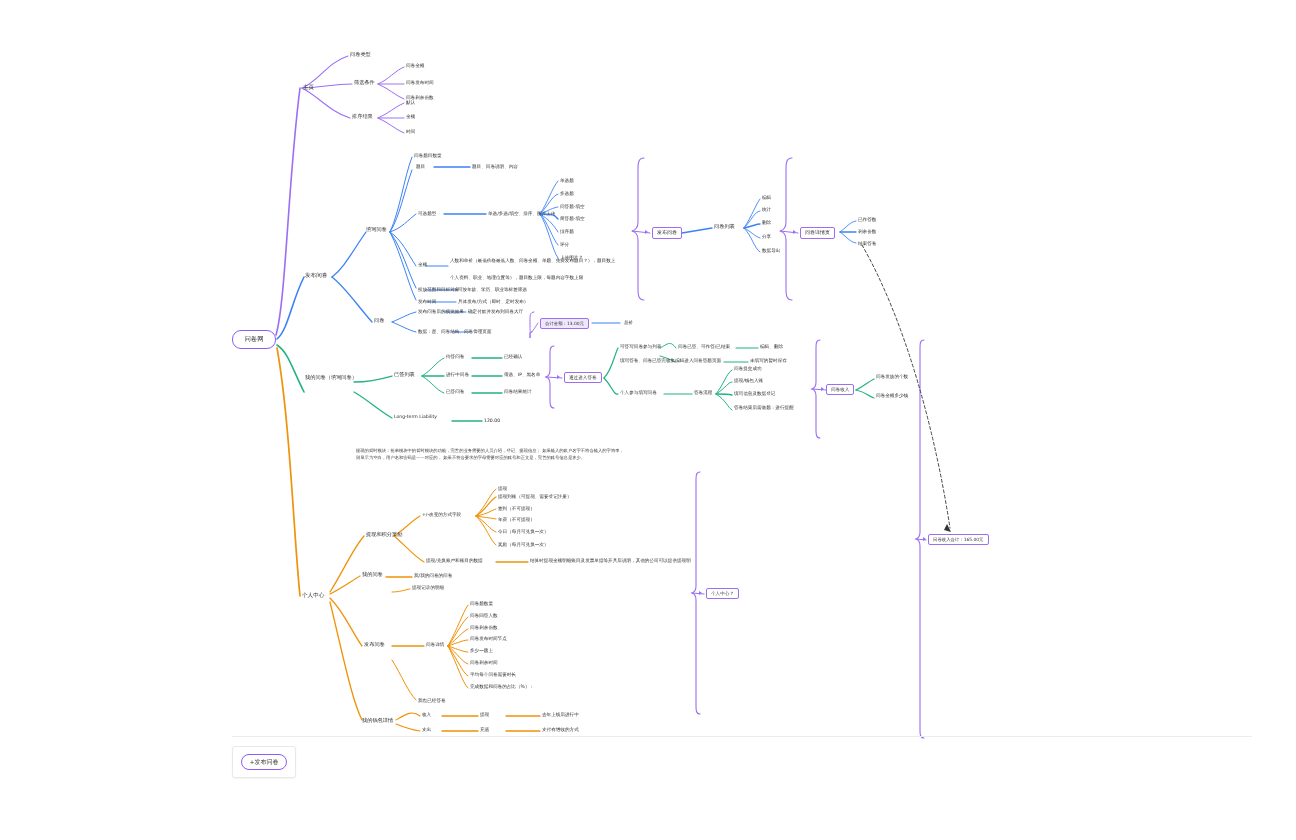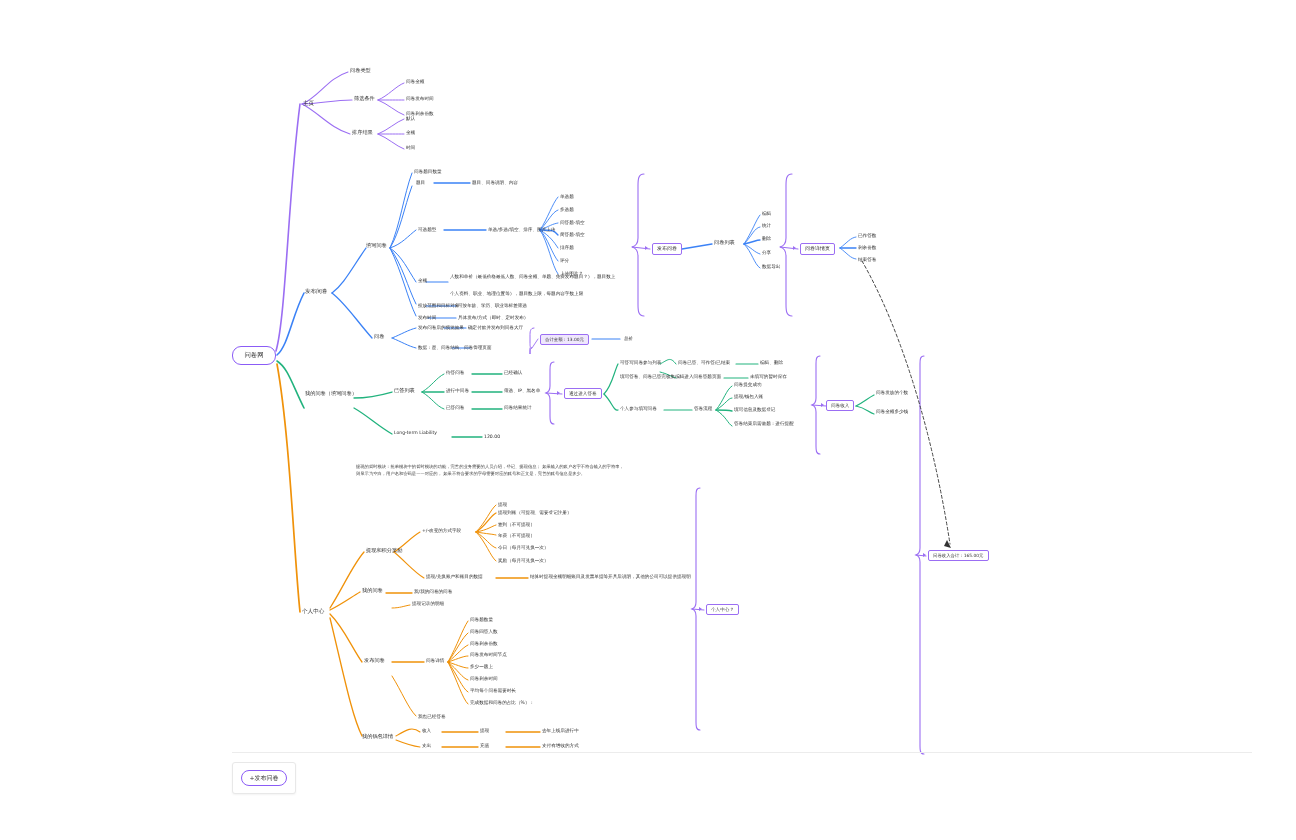--- a/index.html
+++ b/index.html
@@ -1,18 +1,18 @@
 <!DOCTYPE html>
 <html><head>
 <meta charset="utf-8">
 <style>
   html,body{margin:0;padding:0;background:#ffffff;}
   body{width:1296px;height:840px;position:relative;overflow:hidden;
        font-family:"DejaVu Sans","Liberation Sans",sans-serif;color:#2b2b2b;}
-  #canvas{position:absolute;left:0;top:16px;width:1296px;height:604px;}
+  #canvas{position:absolute;left:0;top:0;width:1296px;height:604px;}
   svg.links{position:absolute;left:0;top:0;width:1296px;height:840px;pointer-events:none;}
   .node{position:absolute;white-space:nowrap;line-height:1.15;}
   .t4{font-size:4.6px;}
   .t5{font-size:5.2px;}
   .t55{font-size:5.6px;}
   .root{
     left:232px;top:330px;width:42px;height:17px;
     border:1.3px solid #8b5cf6;border-radius:9px;background:#fff;
     display:flex;align-items:center;justify-content:center;
     font-size:6.4px;color:#333;

